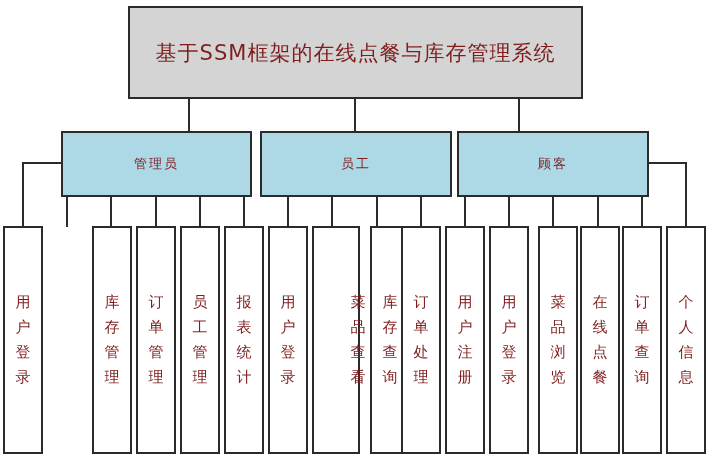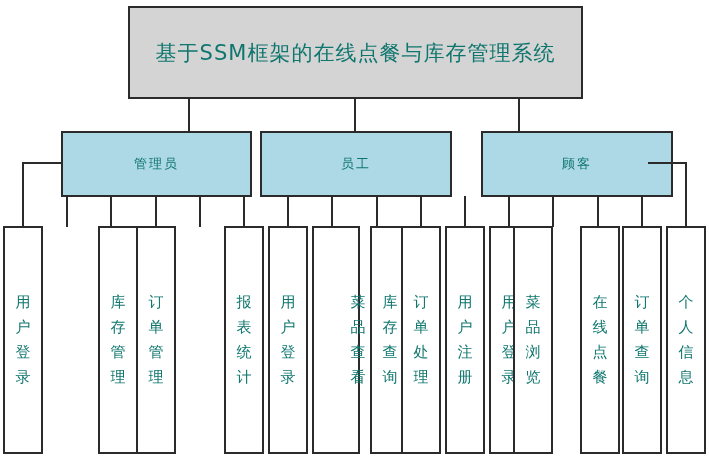--- a/index.html
+++ b/index.html
@@ -2,21 +2,21 @@
 <html><head>
 <meta charset="utf-8">
 <style>
   html, body { margin: 0; padding: 0; background: #ffffff; }
   .stage {
     position: relative;
     width: 709px;
     height: 473px;
     background: #ffffff;
     font-family: "DejaVu Sans", sans-serif;
-    color: #0f766e;
+    color: #7f1d1d;
     overflow: hidden;
   }
   .node {
     position: absolute;
     box-sizing: border-box;
     border: 2px solid #2b2b2b;
     display: flex;
     align-items: center;
     justify-content: center;
     text-align: center;
@@ -28,21 +28,21 @@
     letter-spacing: 1px;
   }
   .branch {
     top: 131px; height: 66px;
     background: #add8e6;
     font-size: 13px;
     letter-spacing: 2px;
   }
   .branch-admin    { left: 61px;  width: 191px; }
   .branch-staff    { left: 260px; width: 192px; }
-  .branch-customer { left: 457px; width: 192px; margin-left: 24px; }
+  .branch-customer { left: 457px; width: 192px; }
   .leaf {
     top: 226px; width: 40px; height: 228px;
     background: #ffffff;
   }
   .vtext {
     display: inline-block;
     width: 16px;
     font-size: 15px;
     line-height: 25px;
     text-align: center;
@@ -96,25 +96,28 @@
 
   <div class="line" style="left:464px; top:196px; width:2px; height:31px;"></div>
   <div class="line" style="left:508px; top:196px; width:2px; height:31px;"></div>
   <div class="line" style="left:552px; top:196px; width:2px; height:31px;"></div>
   <div class="line" style="left:597px; top:196px; width:2px; height:31px;"></div>
   <div class="line" style="left:641px; top:196px; width:2px; height:31px;"></div>
 
   <div class="node leaf" style="left:3px;">
       <span class="vtext">用户登录</span>
     </div>
-  <div class="node leaf" style="left:98px;">
+  <div class="node leaf" style="left:92px;">
       <span class="vtext">库存管理</span>
     </div>
   <div class="node leaf" style="left:136px;">
       <span class="vtext">订单管理</span>
+    </div>
+  <div class="node leaf" style="left:180px;">
+      <span class="vtext">员工管理</span>
     </div>
   <div class="node leaf" style="left:224px;">
       <span class="vtext">报表统计</span>
     </div>
 
   <div class="node leaf" style="left:268px;">
       <span class="vtext">用户登录</span>
     </div>
   <div class="node leaf" style="left:312px;padding-left:44px;">
       <span class="vtext">菜品查看</span>
@@ -125,21 +128,21 @@
   <div class="node leaf" style="left:401px;">
       <span class="vtext">订单处理</span>
     </div>
 
   <div class="node leaf" style="left:445px;">
       <span class="vtext">用户注册</span>
     </div>
   <div class="node leaf" style="left:489px;">
       <span class="vtext">用户登录</span>
     </div>
-  <div class="node leaf" style="left:513px;">
+  <div class="node leaf" style="left:538px;">
       <span class="vtext">菜品浏览</span>
     </div>
   <div class="node leaf" style="left:580px;">
       <span class="vtext">在线点餐</span>
     </div>
   <div class="node leaf" style="left:622px;">
       <span class="vtext">订单查询</span>
     </div>
   <div class="node leaf" style="left:666px;">
       <span class="vtext">个人信息</span>

